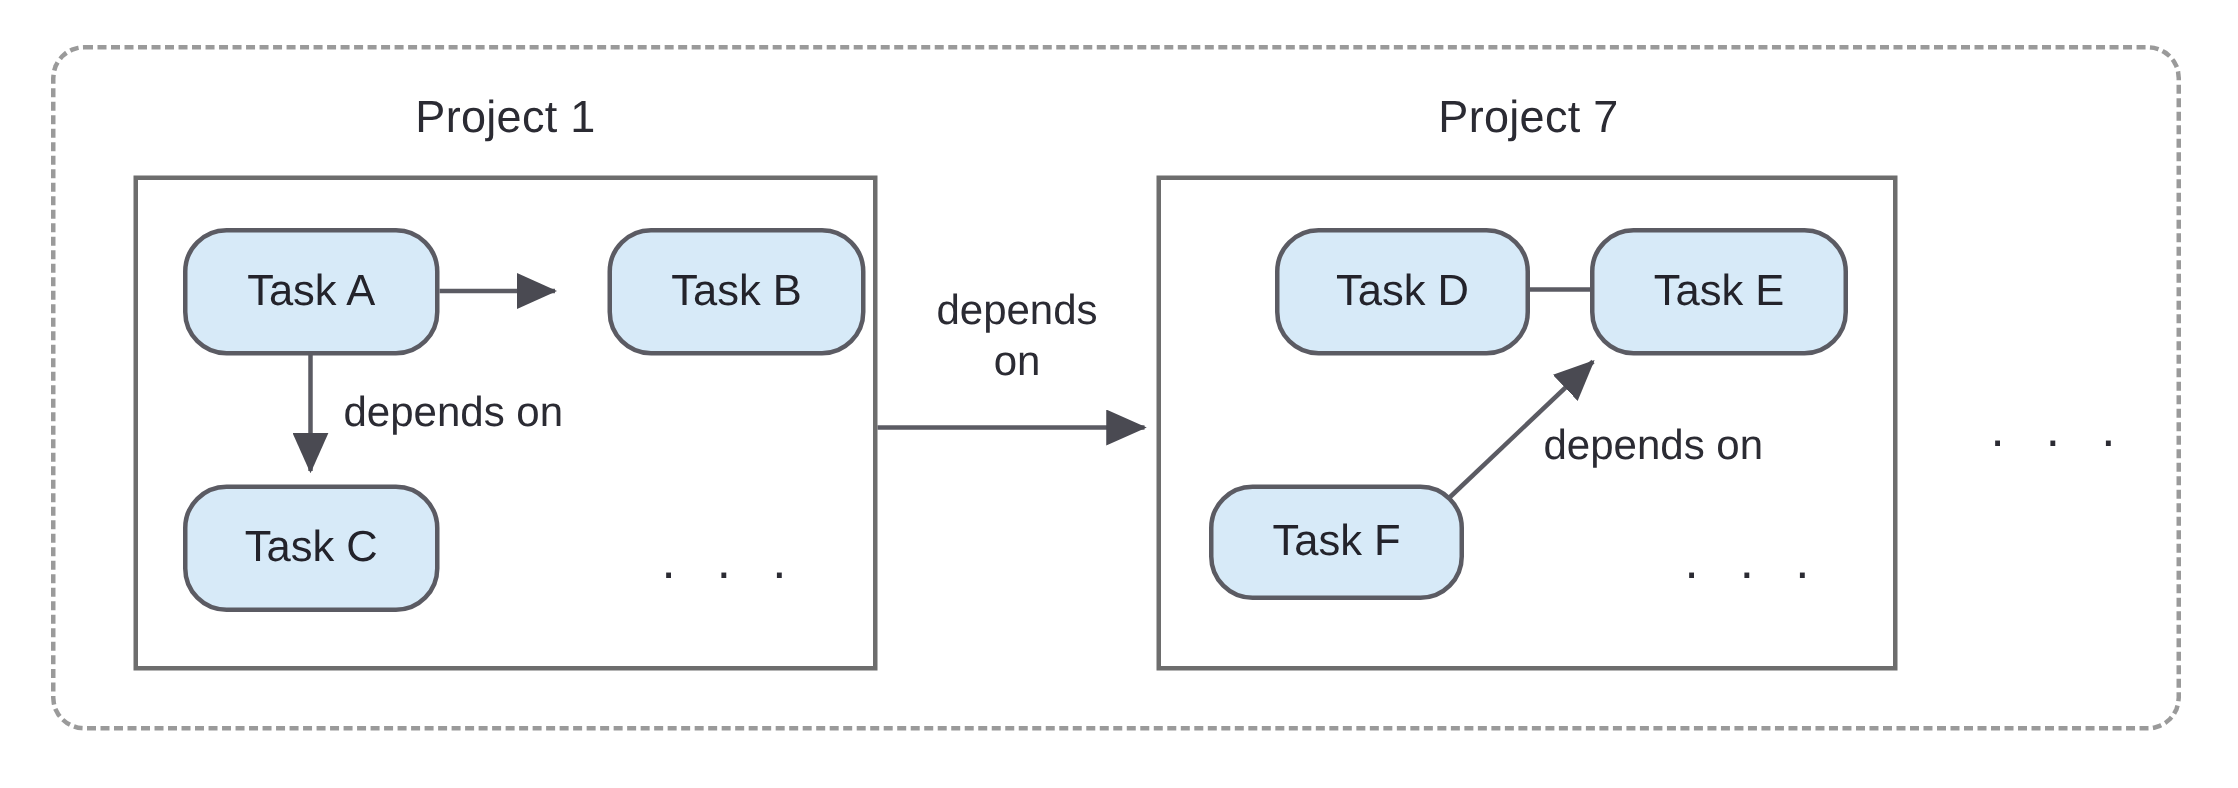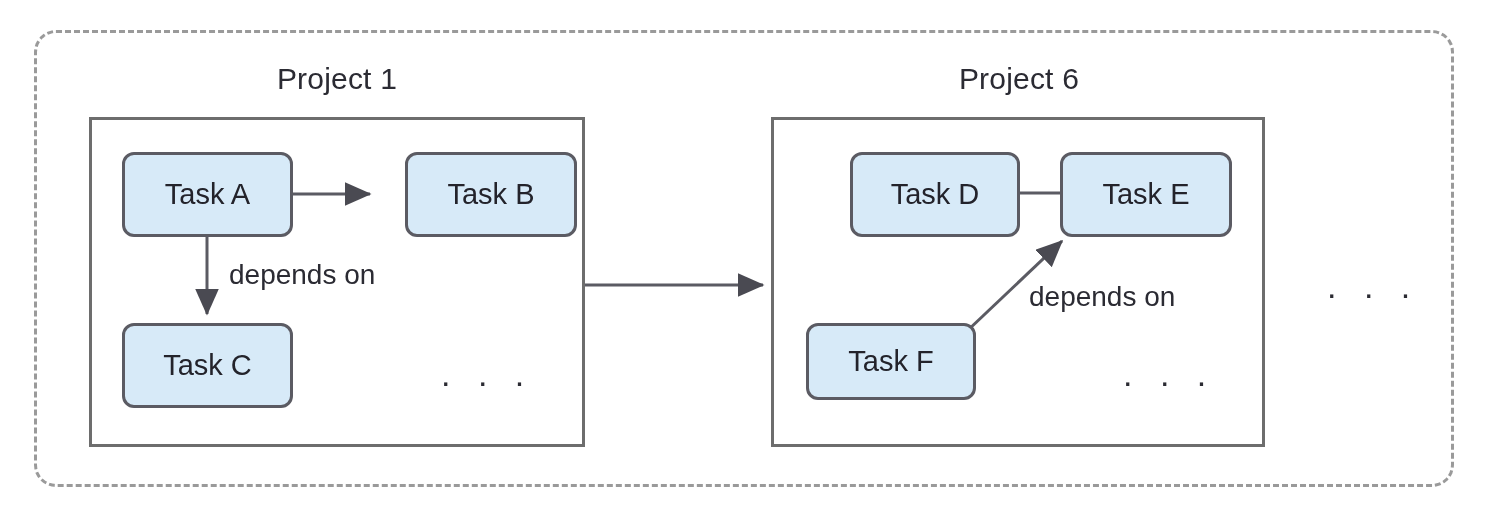--- a/index.html
+++ b/index.html
@@ -44,21 +44,21 @@
     letter-spacing: 0.2px;
     white-space: nowrap;
     text-align: center;
   }
   
   .task-node {
     position: absolute;
     box-sizing: border-box;
     background: #d7eaf8;
     border: 3px solid #5b5b63;
-    border-radius: 12px;
+    border-radius: 29px;
     display: flex;
     align-items: center;
     justify-content: center;
     font-size: 29px;
     color: #23232b;
     white-space: nowrap;
   }
   
   .edge-label {
     position: absolute;
@@ -89,21 +89,21 @@
 </style>
 </head>
 <body>
 
 <div id="canvas">
 
   <div class="outer-boundary"></div>
 
   <div class="project-title" style="left:237px; top:62px; width:200px;">Project 1</div>
 
-  <div class="project-title" style="left:919px; top:62px; width:200px;">Project 6</div>
+  <div class="project-title" style="left:919px; top:62px; width:200px;">Project 7</div>
 
   <div class="project-box" style="left:89px; top:117px; width:496px; height:330px;"></div>
 
   <div class="project-box" style="left:771px; top:117px; width:494px; height:330px;"></div>
 
   <svg class="edges" viewBox="0 0 1492 525" xmlns="http://www.w3.org/2000/svg">
     <defs>
       <marker id="arrowhead" markerWidth="9" markerHeight="8" refX="8.5" refY="4" orient="auto" markerUnits="strokeWidth">
         <path d="M0,0 L9,4 L0,8 z" fill="#4a4a52"></path>
       </marker>
@@ -149,20 +149,24 @@
   <div class="task-node" style="left:1060px; top:152px; width:172px; height:85px;text-align:center;">
     <span>Task E</span>
   </div>
 
   <div class="task-node" style="left:806px; top:323px; width:170px; height:77px;">
     <span>Task F</span>
   </div>
 
   <div class="edge-label" style="left:229px; top:258px; text-align:left;">depends on</div>
 
+  <div class="edge-label" style="left:603px; top:190px; width:150px;">
+    <div>depends</div>
+    <div>on</div>
+  </div>
 
   <div class="edge-label" style="left:1029px; top:280px; text-align:left;">depends on</div>
 
   <div class="ellipsis" style="left:441px; top:357px;">. . .</div>
 
   <div class="ellipsis" style="left:1123px; top:357px;">. . .</div>
 
   <div class="ellipsis" style="left:1327px; top:269px;">. . .</div>
 
 </div>

